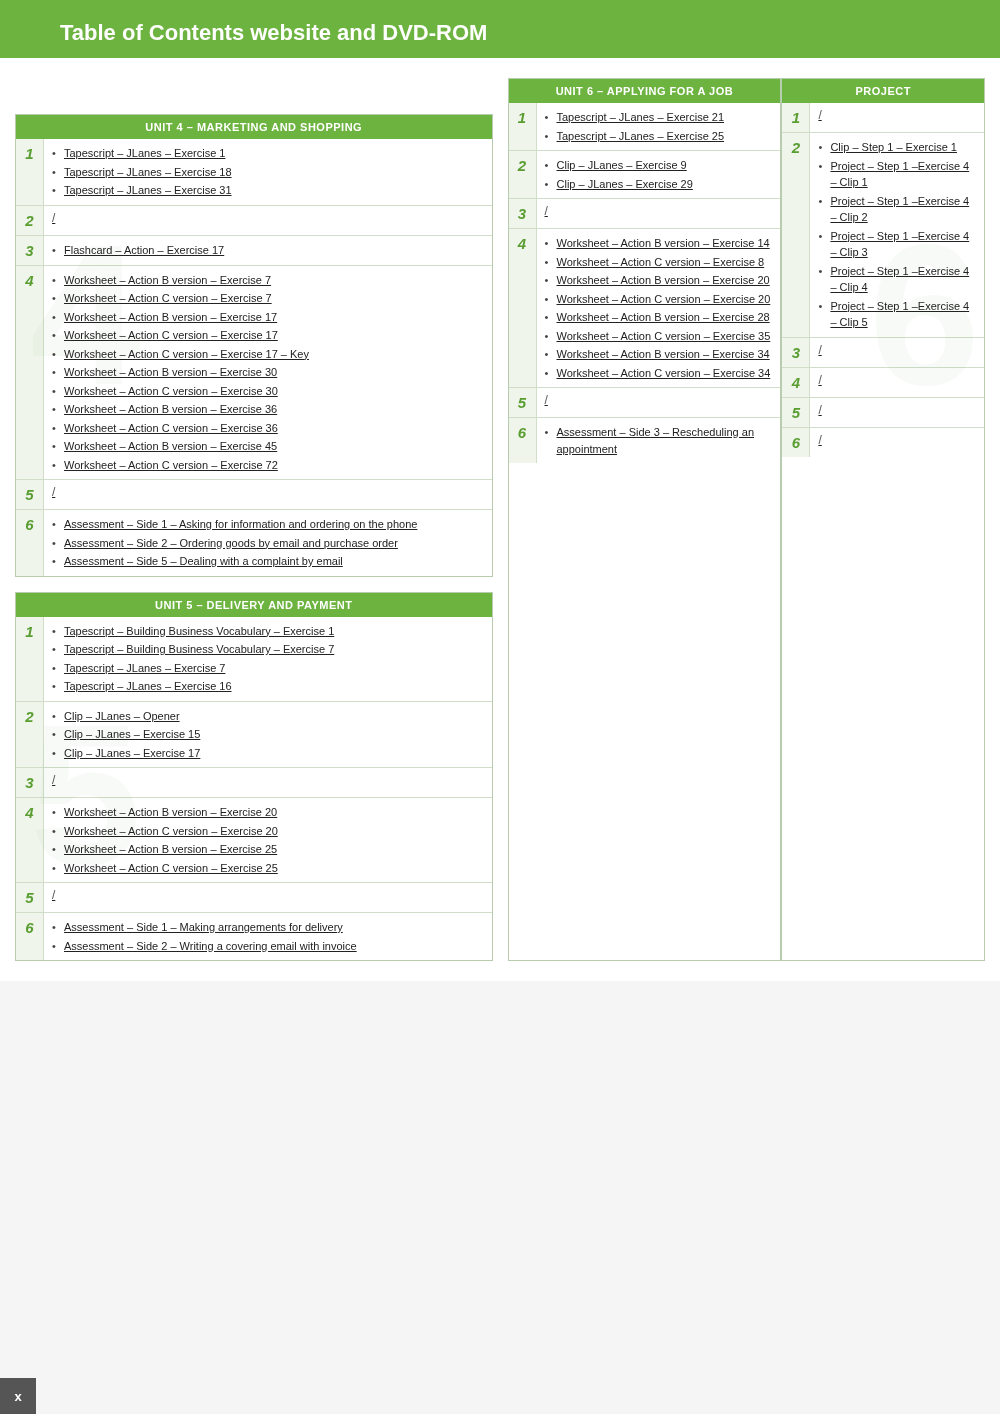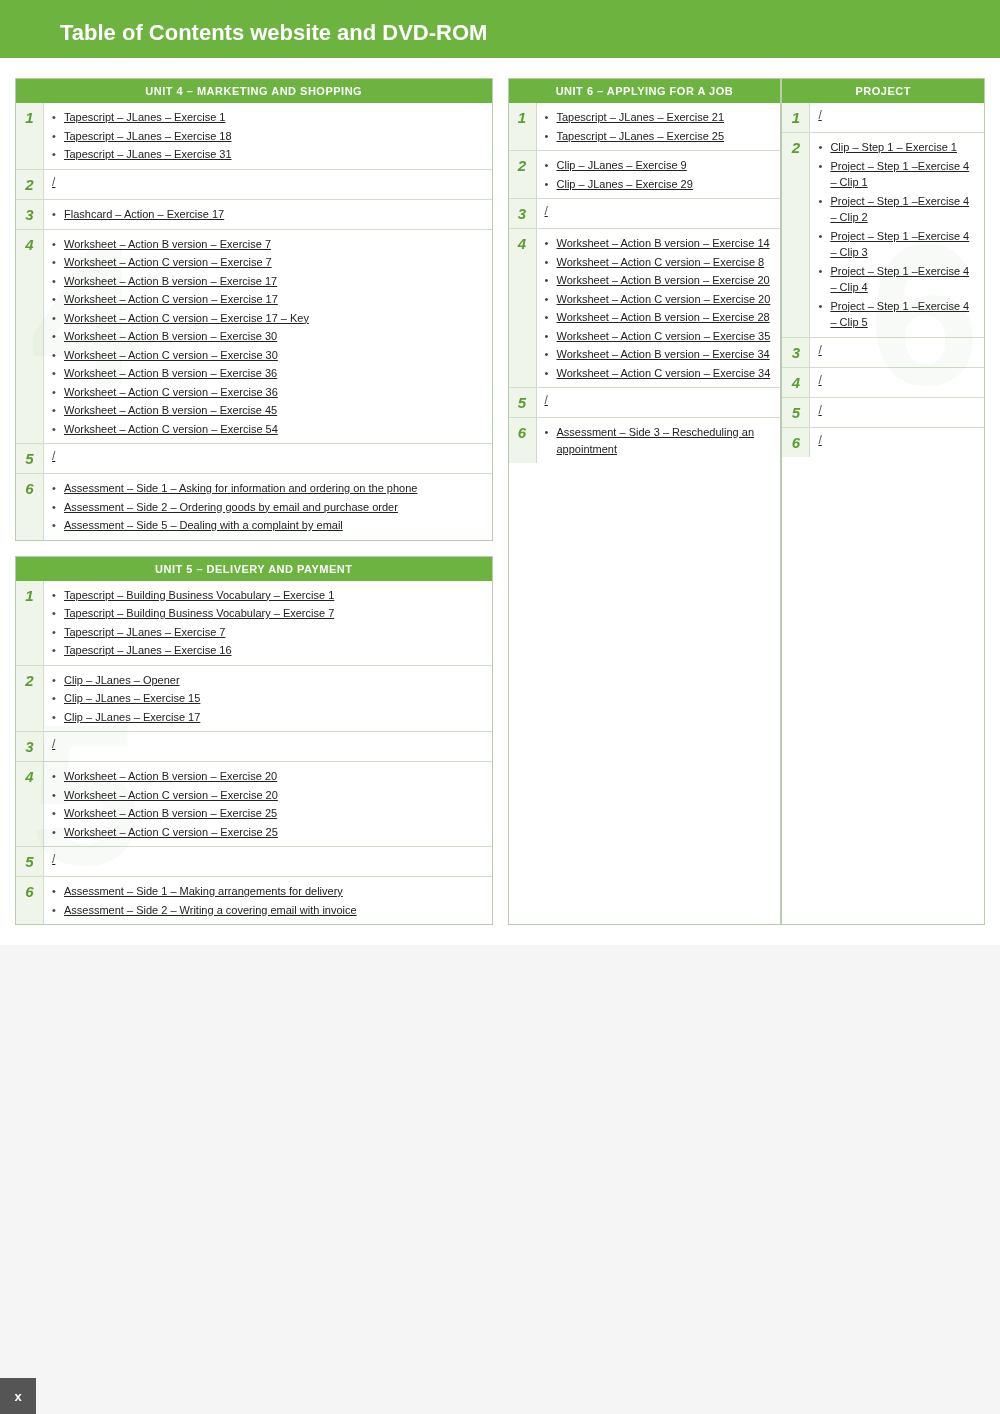--- a/index.html
+++ b/index.html
@@ -29,20 +29,21 @@
       padding: 20px 15px;
       gap: 15px;
       background: white;
     }
 
     .left-col {
       flex: 1;
       display: flex;
       flex-direction: column;
       gap: 15px;
+      margin-top: 36px;
     }
 
     .right-col {
       flex: 1;
       display: flex;
       flex-direction: row;
     }
 
     .unit-row {
       display: flex;
@@ -186,21 +187,21 @@
             <li>Worksheet – Action B version – Exercise 7</li>
             <li>Worksheet – Action C version – Exercise 7</li>
             <li>Worksheet – Action B version – Exercise 17</li>
             <li>Worksheet – Action C version – Exercise 17</li>
             <li>Worksheet – Action C version – Exercise 17 – Key</li>
             <li>Worksheet – Action B version – Exercise 30</li>
             <li>Worksheet – Action C version – Exercise 30</li>
             <li>Worksheet – Action B version – Exercise 36</li>
             <li>Worksheet – Action C version – Exercise 36</li>
             <li>Worksheet – Action B version – Exercise 45</li>
-            <li>Worksheet – Action C version – Exercise 54</li>
+            <li>Worksheet – Action C version – Exercise 72</li>
           </ul>
         </div>
       </div>
 
       <div class="unit-row">
         <div class="row-num">
             <em>5</em>
           </div>
         <div class="row-content">
           <span class="slash">/</span>

